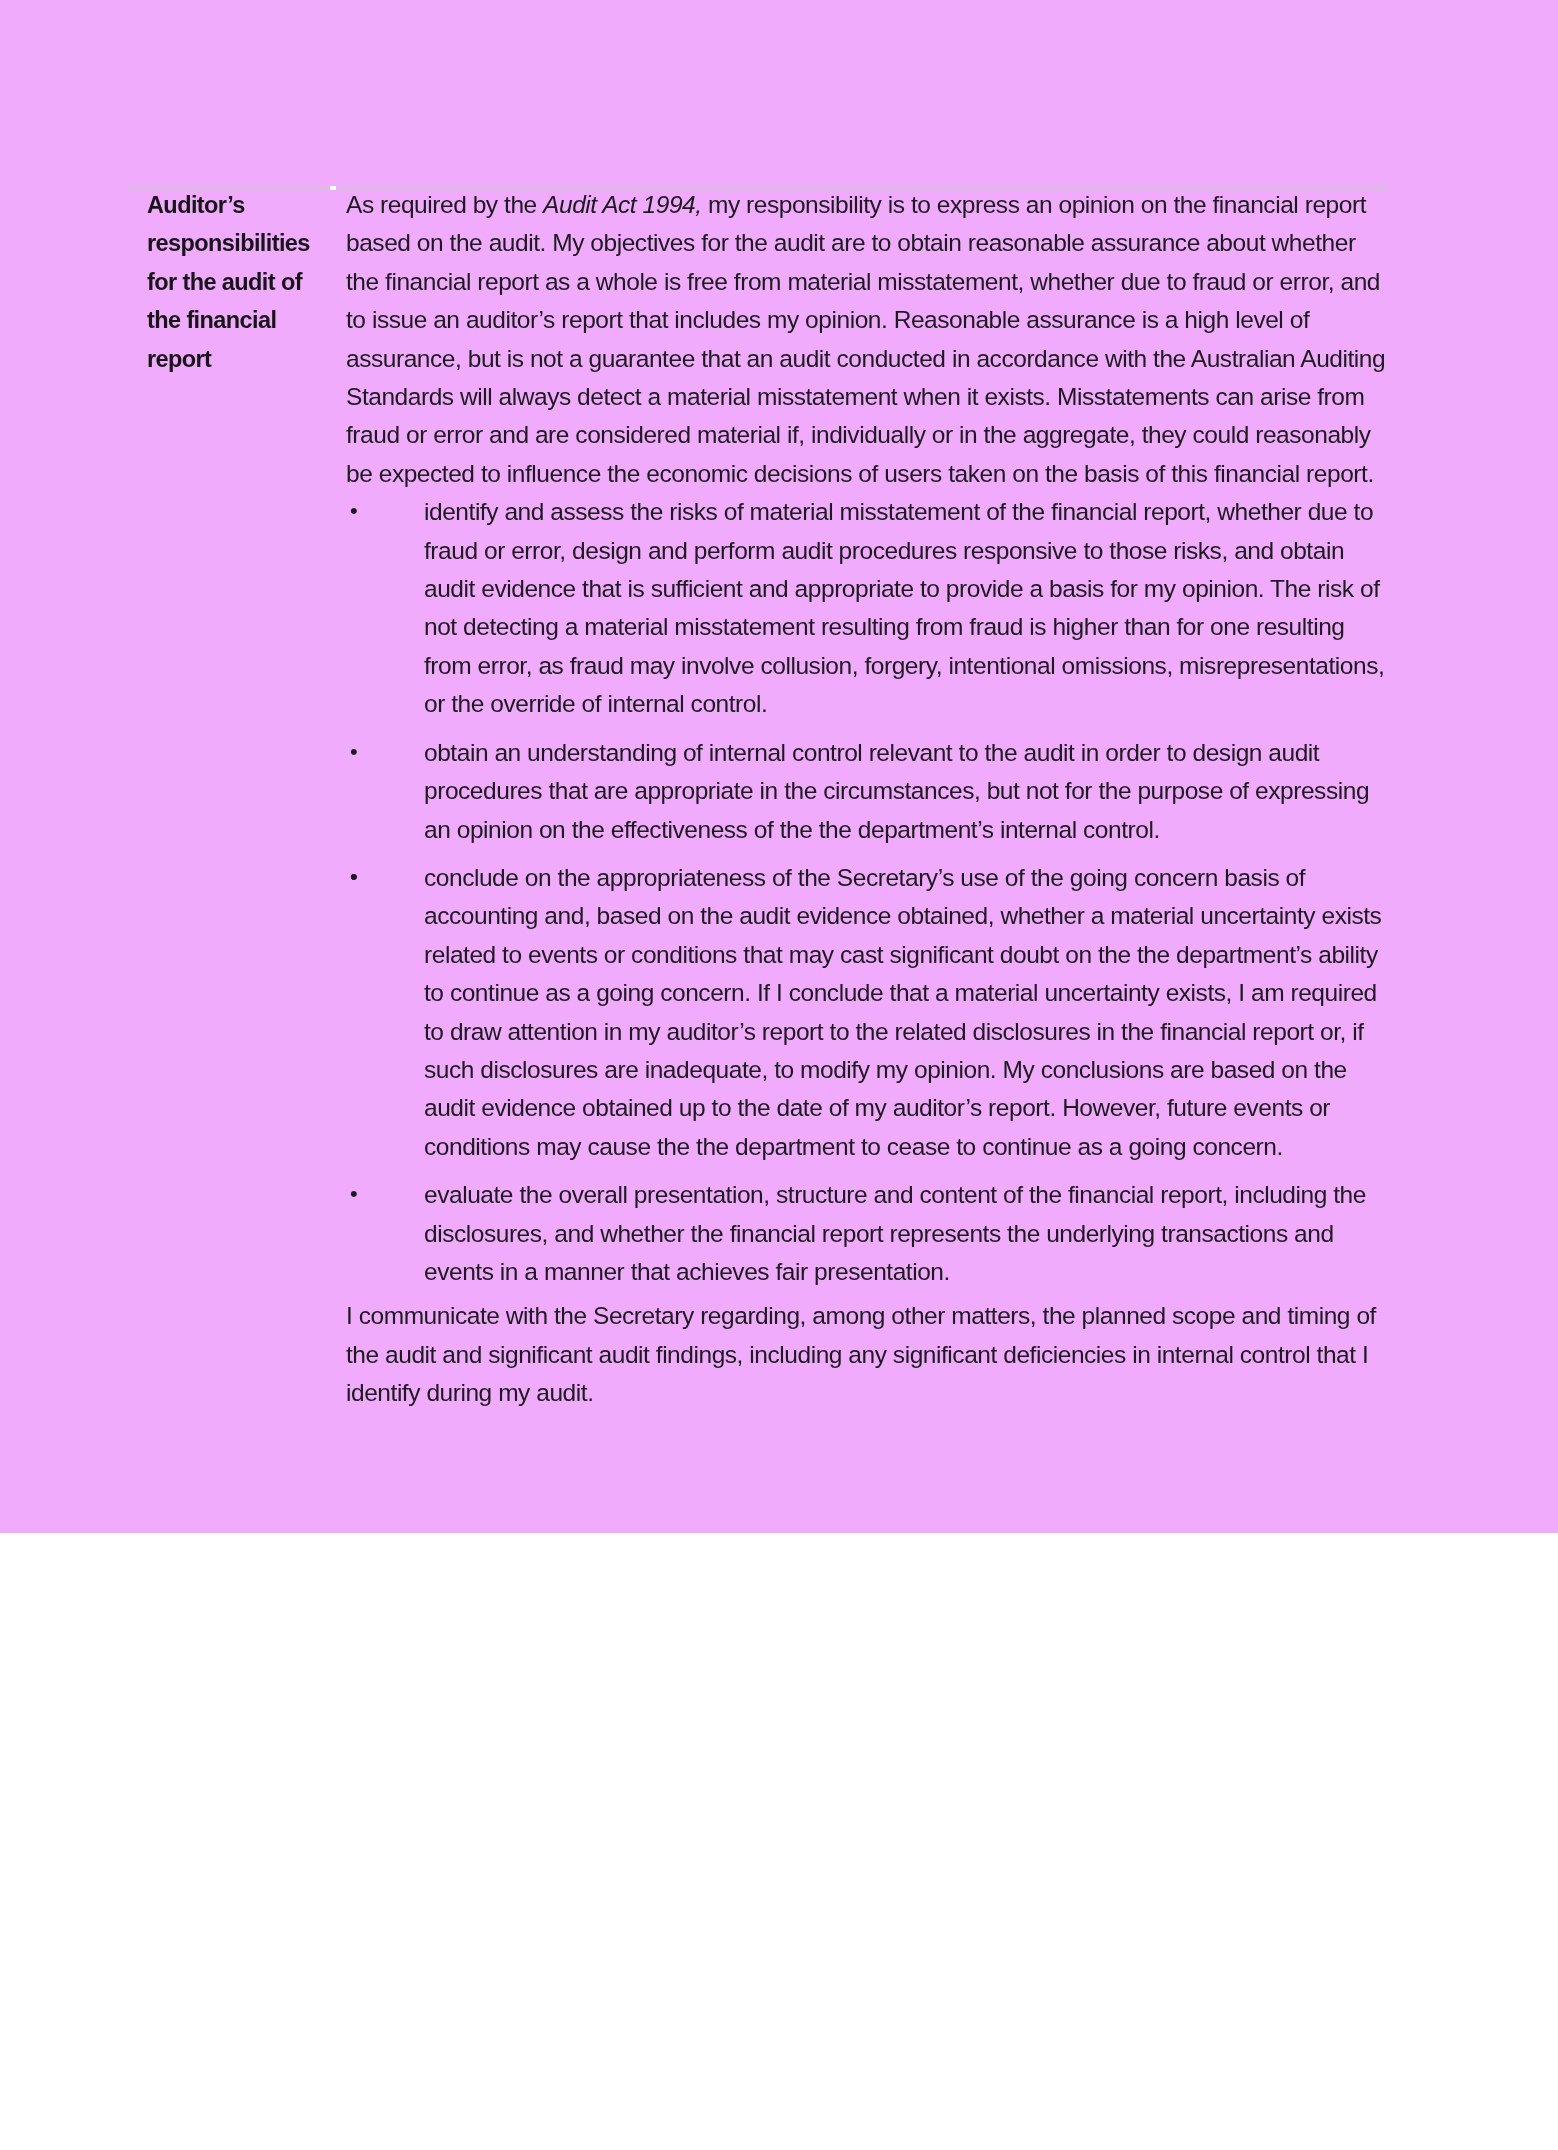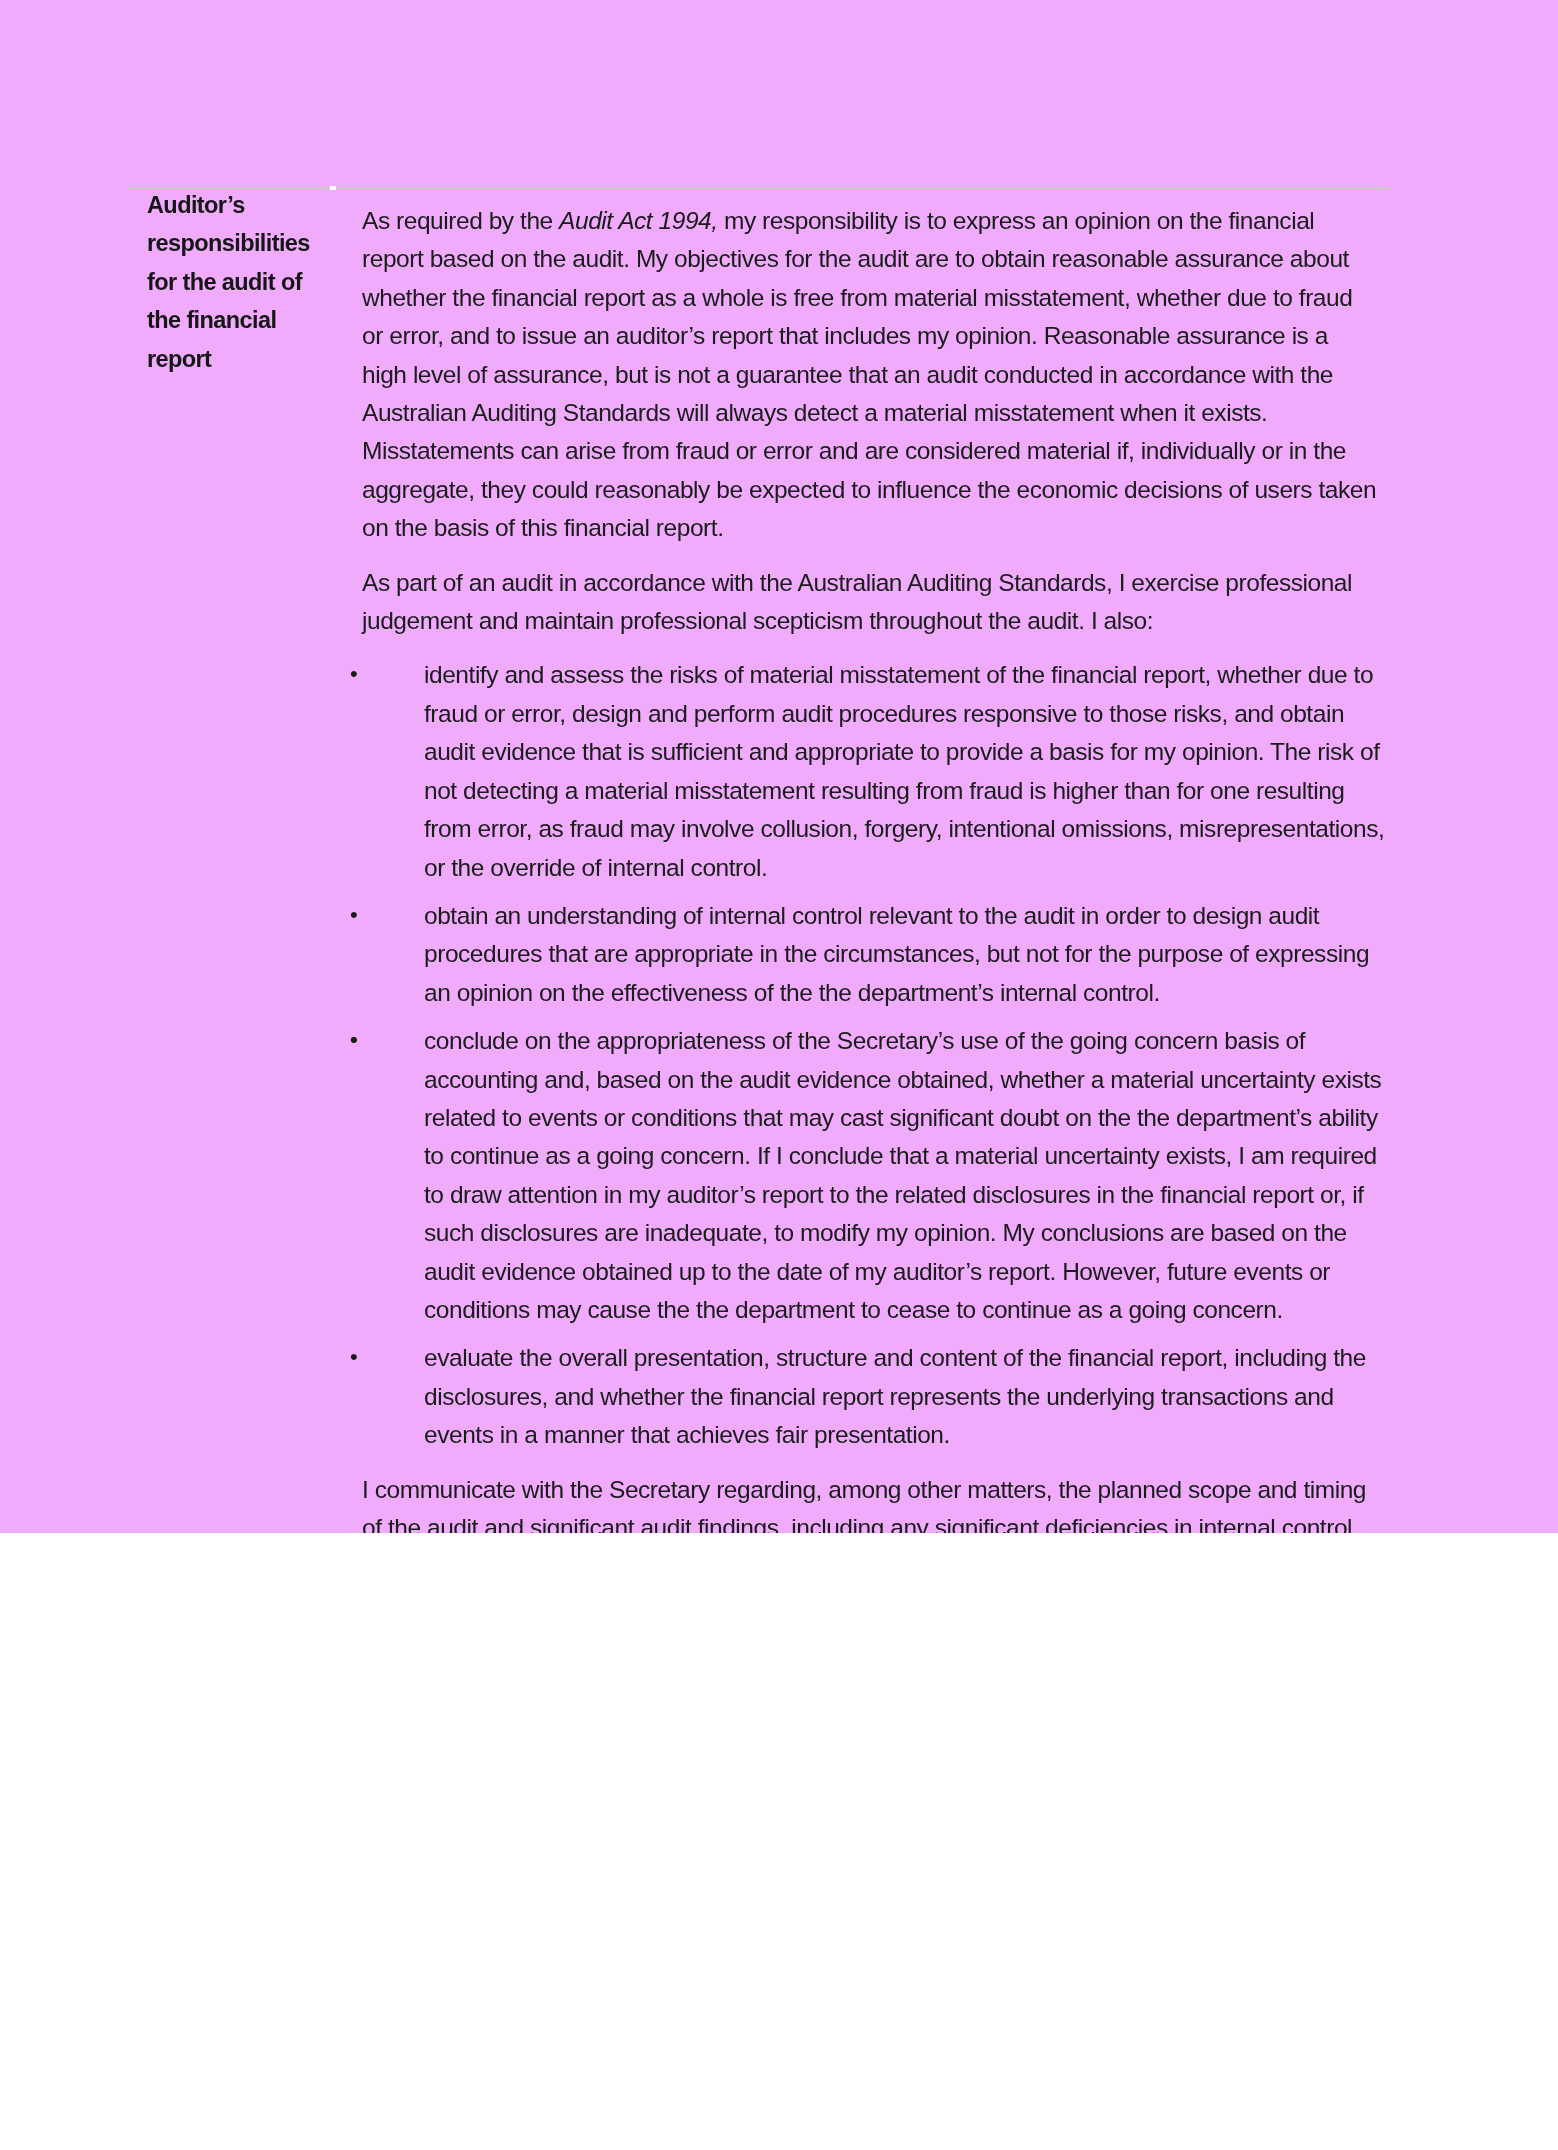--- a/index.html
+++ b/index.html
@@ -33,21 +33,21 @@
   }
   .body{
     position:absolute;
     left:346px; top:186px;
     width:1048px;
     font-size:24.5px;
     letter-spacing:-0.45px;
     line-height:38.4px;
     color:#1b1b1b;
   }
-  .body p{margin:16px;}
+  .body p{margin:0;}
   .p1{margin-bottom:30px;}
   .p2{margin-bottom:10px;}
   .bullets{
     list-style:none;
     margin:0 0 6px 0;
     padding:0 0 0 78px;
   }
   .bullets li{
     position:relative;
     margin-bottom:10px;
@@ -103,21 +103,20 @@
 <div class="page">
 
   <div class="rule rule-top"></div>
   <div class="rule-gap"></div>
 
   <aside class="heading">Auditor’s responsibilities for the audit of the financial report</aside>
 
   <main class="body">
     <p class="p1"><span>As required by the </span><em class="act">Audit Act 1994,</em><span> my responsibility is to express an opinion on the financial report based on the audit. My objectives for the audit are to obtain reasonable assurance about whether the financial report as a whole is free from material misstatement, whether due to fraud or error, and to issue an auditor’s report that includes my opinion. Reasonable assurance is a high level of assurance, but is not a guarantee that an audit conducted in accordance with the Australian Auditing Standards will always detect a material misstatement when it exists. Misstatements can arise from fraud or error and are considered material if, individually or in the aggregate, they could reasonably be expected to influence the economic decisions of users taken on the basis of this financial report.</span></p>
 
-    <p class="p2">As part of an audit in accordance with the Australian Auditing Standards, I exercise professional judgement and maintain professional scepticism throughout the audit. I also:</p>
 
     <ul class="bullets">
       <li><span class="bullet-dot">•</span><span>identify and assess the risks of material misstatement of the financial report, whether due to fraud or error, design and perform audit procedures responsive to those risks, and obtain audit evidence that is sufficient and appropriate to provide a basis for my opinion. The risk of not detecting a material misstatement resulting from fraud is higher than for one resulting from error, as fraud may involve collusion, forgery, intentional omissions, misrepresentations, or the override of internal control.</span></li>
       <li><span class="bullet-dot">•</span><span>obtain an understanding of internal control relevant to the audit in order to design audit procedures that are appropriate in the circumstances, but not for the purpose of expressing an opinion on the effectiveness of the the department’s internal control.</span></li>
       <li><span class="bullet-dot">•</span></li>
       <li><span class="bullet-dot">•</span><span>conclude on the appropriateness of the Secretary’s use of the going concern basis of accounting and, based on the audit evidence obtained, whether a material uncertainty exists related to events or conditions that may cast significant doubt on the the department’s ability to continue as a going concern. If I conclude that a material uncertainty exists, I am required to draw attention in my auditor’s report to the related disclosures in the financial report or, if such disclosures are inadequate, to modify my opinion. My conclusions are based on the audit evidence obtained up to the date of my auditor’s report. However, future events or conditions may cause the the department to cease to continue as a going concern.</span></li>
       <li><span class="bullet-dot">•</span><span>evaluate the overall presentation, structure and content of the financial report, including the disclosures, and whether the financial report represents the underlying transactions and events in a manner that achieves fair presentation.</span></li>
     </ul>
 
     <p class="closing">I communicate with the Secretary regarding, among other matters, the planned scope and timing of the audit and significant audit findings, including any significant deficiencies in internal control that I identify during my audit.</p>

